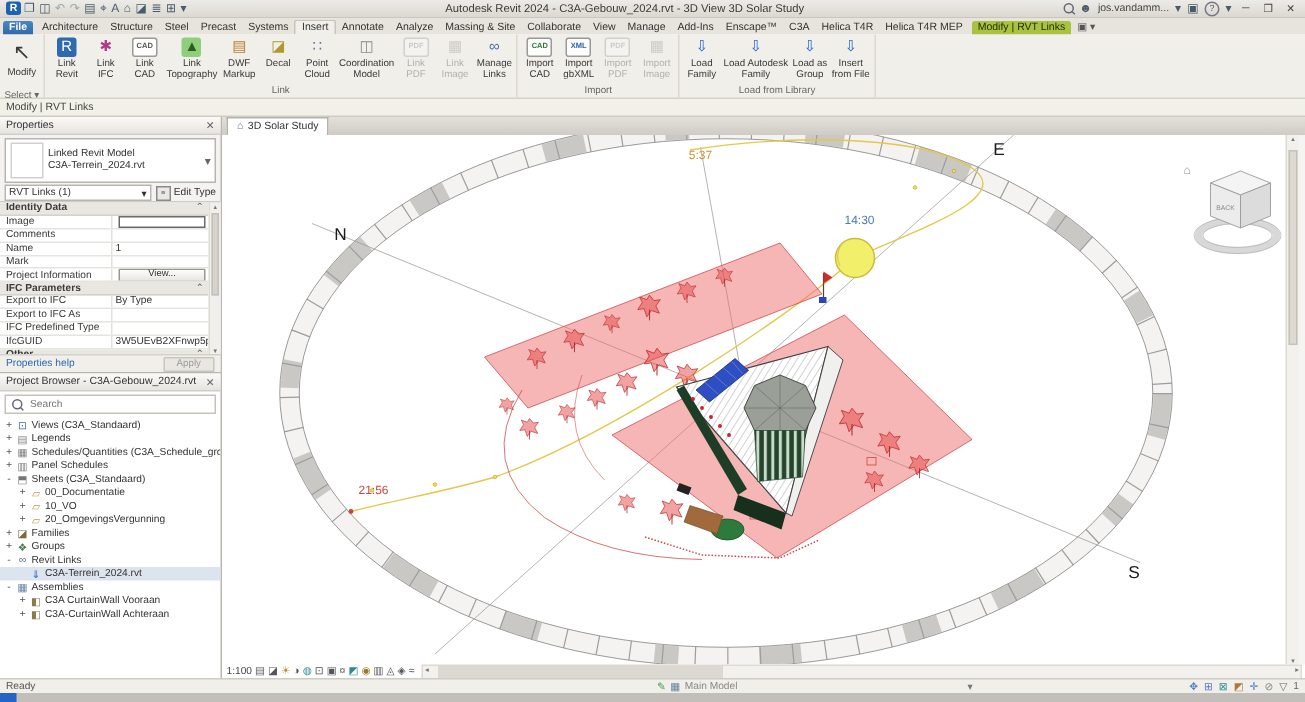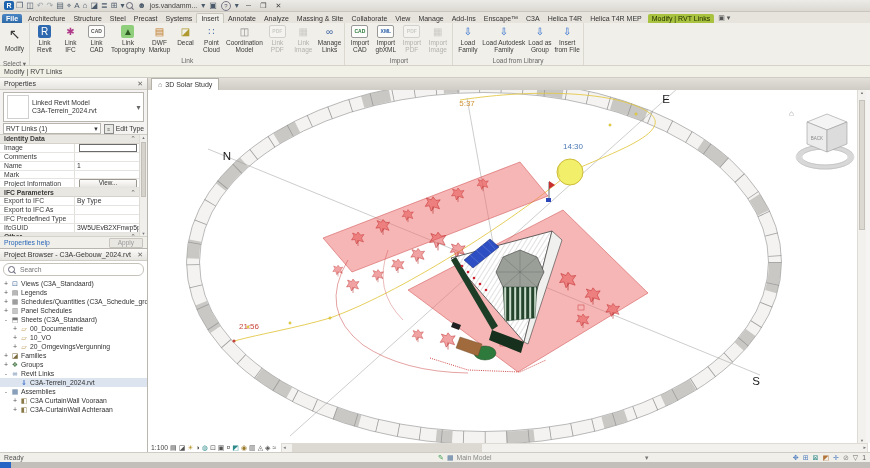--- a/index.html
+++ b/index.html
@@ -70,21 +70,21 @@
           text-align:center;font-size:6.3px;line-height:6.5px;justify-content:center;display:flex;}
   .valinput{flex:1;border:1px solid #6a6a6a;background:#fff;margin:0 2px;height:5.5px;}
   .pscroll{width:7px;background:#f0efec;border-left:1px solid #dedbd4;position:relative;flex:0 0 auto;}
   .pscroll .arr{position:absolute;left:0;width:7px;text-align:center;font-size:4px;color:#777;}
   .pscroll .pth{position:absolute;left:1px;width:5px;top:7px;height:55px;background:#d6d3cc;border:1px solid #c2bfb8;box-sizing:border-box;}
   .pfoot{height:11px;display:flex;align-items:center;padding:0 4px;border-top:1px solid #d5d2cb;background:#f0efe9;flex:0 0 auto;}
   .plink{color:#2b66b8;font-size:6.8px;}
   .applybtn{margin-left:auto;color:#9a9a9a;border:1px solid #c8c5be;background:#e9e7e2;padding:0 8px;font-size:6.5px;line-height:8px;border-radius:1px;}
   .pb{position:absolute;top:248px;left:0;width:148px;height:204px;background:#fff;border-right:1px solid #b9b6af;
       border-top:1px solid #b9b6af;display:flex;flex-direction:column;box-sizing:border-box;}
-  .searchbox{margin:2px 3px;height:11px;border:1px solid #c5c2ba;border-radius:6px;display:flex;align-items:center;
+  .searchbox{margin:2px 3px;height:11px;border:1px solid #c5c2ba;border-radius:0;display:flex;align-items:center;
              padding:0 4px;gap:3px;flex:0 0 auto;}
   .searchbox input{border:none;outline:none;flex:1;font-size:6.8px;font-family:"Liberation Sans",sans-serif;color:#555;background:transparent;}
   .tree{flex:1;overflow:hidden;font-size:6.8px;padding-top:1px;}
   .titem{display:flex;align-items:center;height:9px;gap:2px;white-space:nowrap;overflow:hidden;}
   .titem .exp{width:6px;text-align:center;color:#555;font-size:7px;flex:0 0 auto;}
   .titem .ticon{font-size:7px;width:8px;text-align:center;flex:0 0 auto;}
   .titem.selected{background:#dbe4ef;}
   
   .viewtabs{position:absolute;top:78px;left:148px;right:0;height:12px;background:linear-gradient(#e3e0d9,#cfccc5);
             display:flex;align-items:flex-end;}
@@ -126,20 +126,21 @@
         <span class="qico dim">↷</span>
         <span class="qico">▤</span>
         <span class="qico">⌖</span>
         <span class="qico">A</span>
         <span class="qico">⌂</span>
         <span class="qico">◪</span>
         <span class="qico">≣</span>
         <span class="qico">⊞</span>
         <span class="qico">▾</span>
       </div>
+    <div class="wtitle">Autodesk Revit 2024 - C3A-Gebouw_2024.rvt - 3D View 3D Solar Study</div>
     <div class="tbr">
       <span class="mag"></span>
       <span class="qico">☻</span>
       <span class="user">jos.vandamm...</span>
       <span class="qico">▾</span>
       <span class="qico">▣</span>
       <span class="helpq">?</span>
       <span class="qico">▾</span>
       <span class="winbtn">─</span>
       <span class="winbtn">❐</span>

